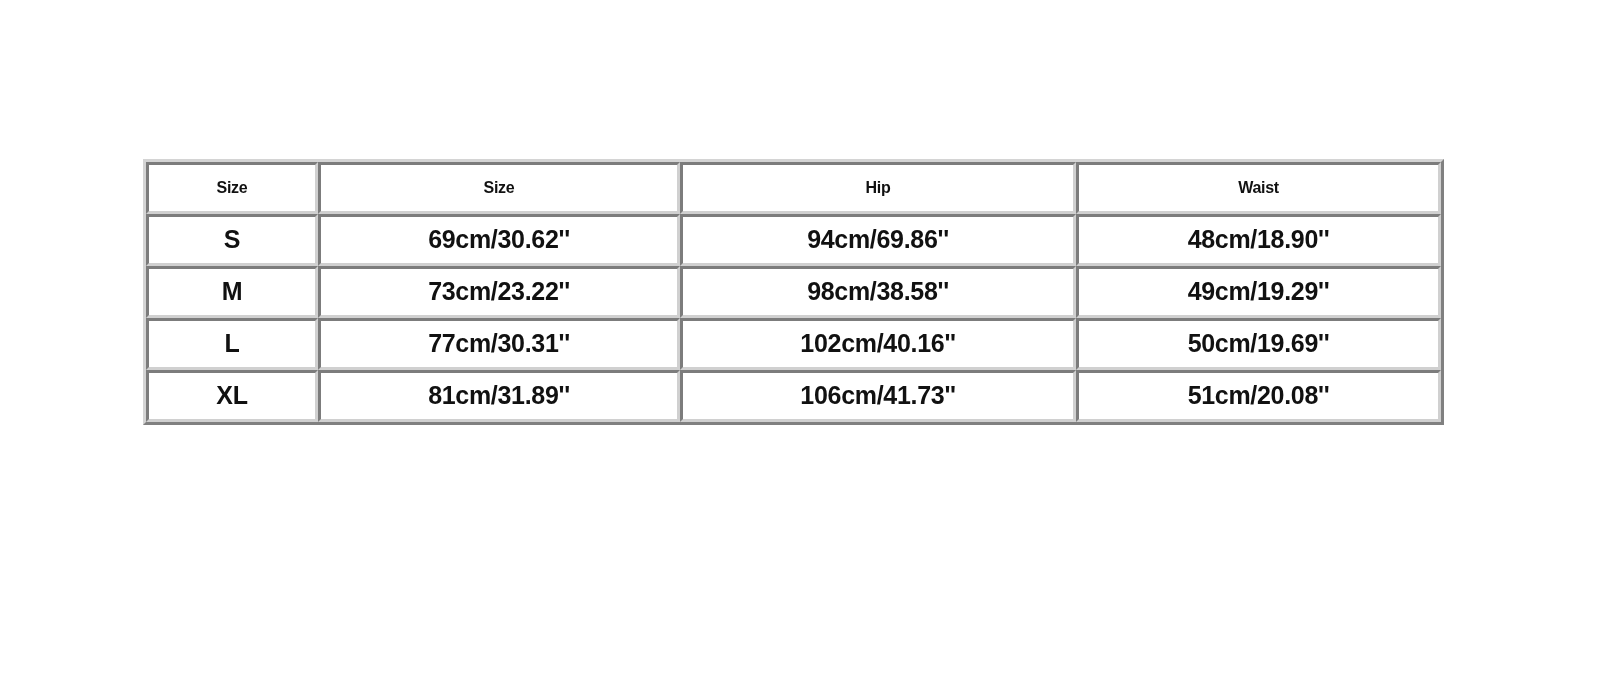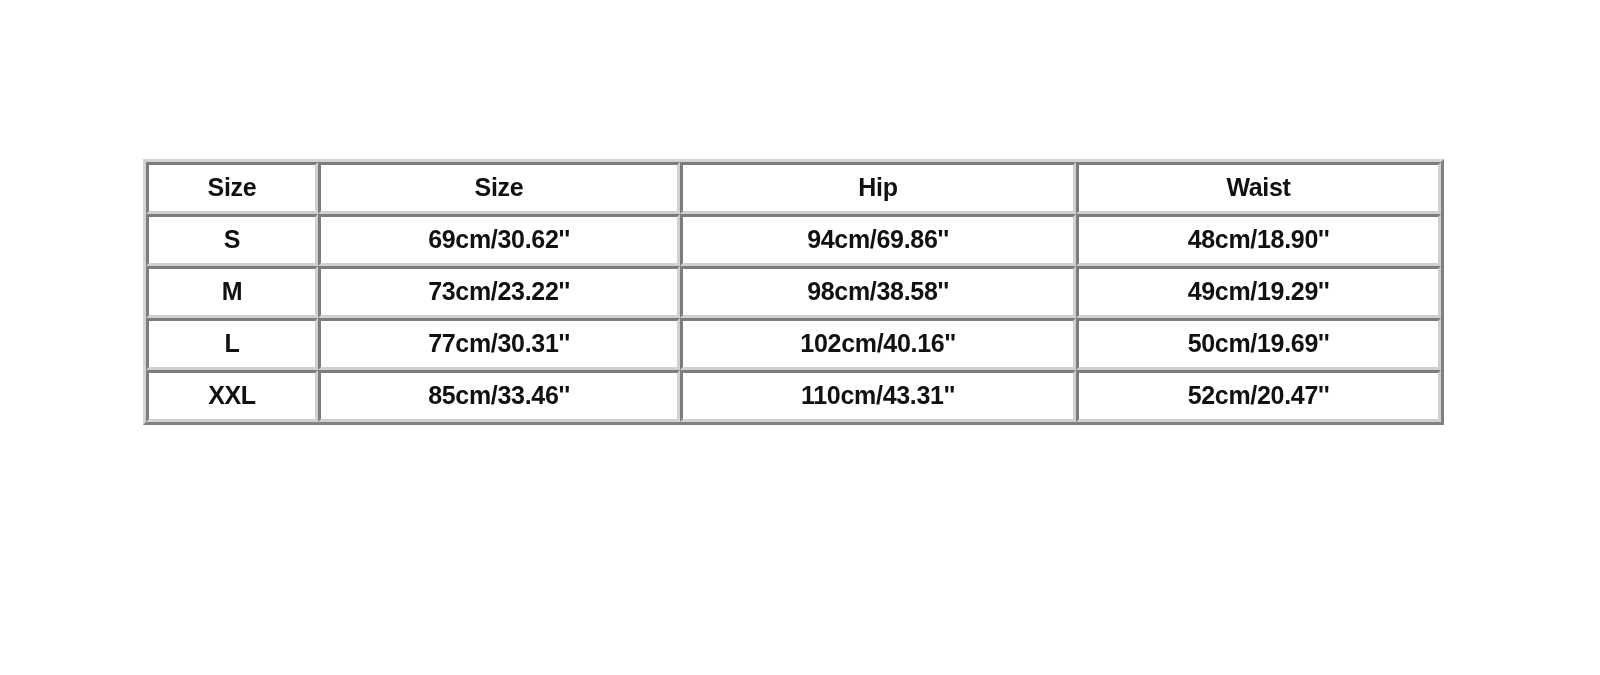--- a/index.html
+++ b/index.html
@@ -50,21 +50,21 @@
     font-weight: bold;
     font-size: 25px;
     line-height: 1.1;
     letter-spacing: -0.3px;
     white-space: nowrap;
     overflow: hidden;
     font-stretch: condensed;
   }
 
   table.size-chart thead td {
-    font-size: 25px;
+    font-size: 16px;
   }
 
   
   col.c-size   { width: 172px; }
   col.c-waist  { width: 362px; }
   col.c-hip    { width: 396px; }
   col.c-length { width: 365px; }
 </style>
 </head>
 <body>
@@ -100,22 +100,22 @@
           <td>98cm/38.58''</td>
           <td>49cm/19.29''</td>
         </tr>
         <tr>
           <td>L</td>
           <td>77cm/30.31''</td>
           <td>102cm/40.16''</td>
           <td>50cm/19.69''</td>
         </tr>
         <tr>
-          <td>XXL</td>
-          <td>85cm/33.46''</td>
-          <td>110cm/43.31''</td>
-          <td>52cm/20.47''</td>
+          <td>XL</td>
+          <td>81cm/31.89''</td>
+          <td>106cm/41.73''</td>
+          <td>51cm/20.08''</td>
         </tr>
       </tbody>
     </table>
   </div>
 
 </div>
 
 </body></html>

